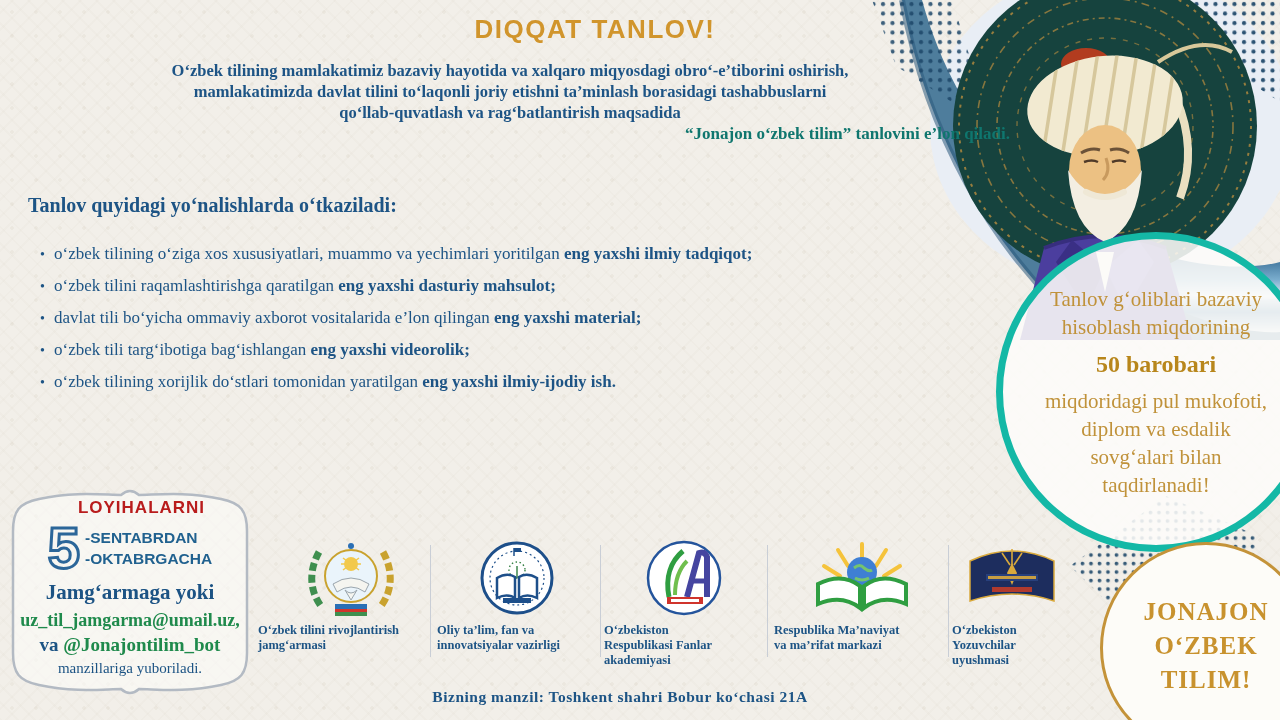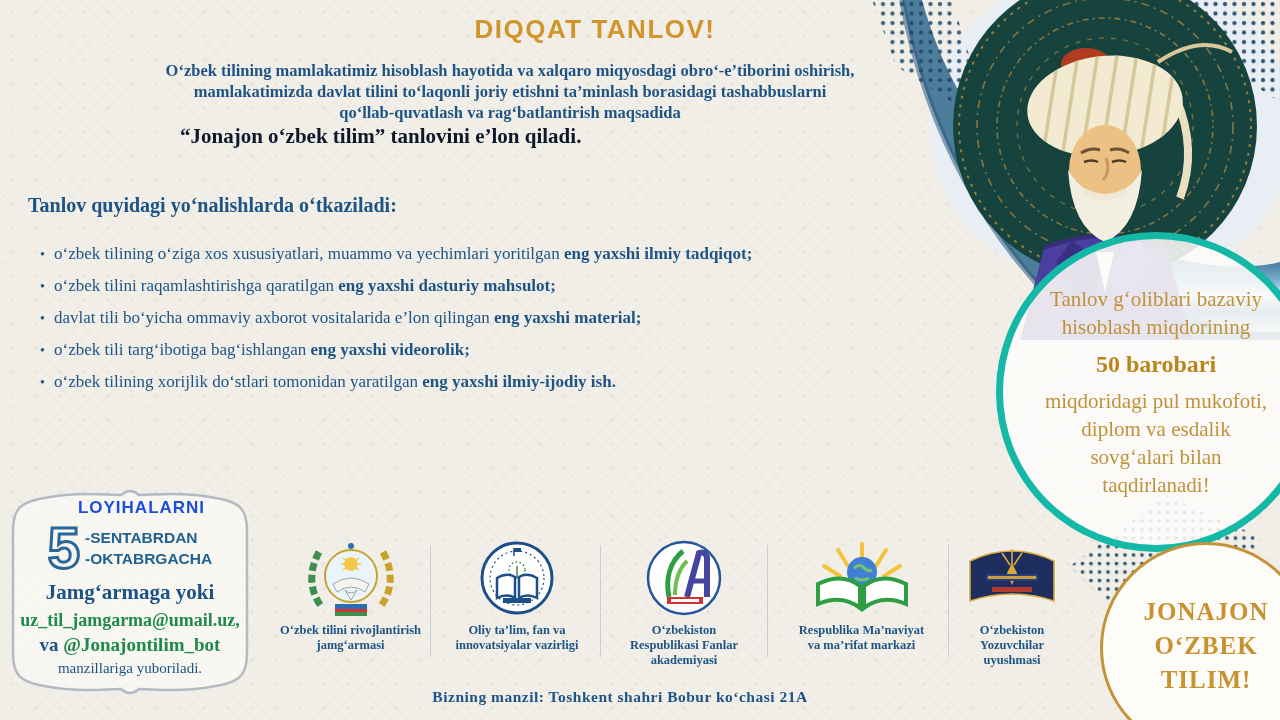--- a/index.html
+++ b/index.html
@@ -26,22 +26,22 @@
   .title{
     position:absolute;left:165px;top:14px;width:860px;text-align:center;z-index:3;
     font-family:"Liberation Sans", sans-serif;font-weight:bold;font-size:26px;
     letter-spacing:1.5px;color:#D1952C;
   }
   .intro{
     position:absolute;left:60px;top:60px;width:900px;text-align:center;z-index:3;
     color:#1D5485;font-weight:bold;font-size:16.5px;line-height:21px;
   }
   .announcement{
-    position:absolute;left:180px;top:124px;width:830px;text-align:left;z-index:3;
-    color:#0f172a;font-weight:bold;font-size:21px;
+    position:absolute;left:180px;top:124px;width:830px;text-align:right;z-index:3;
+    color:#0f766e;font-weight:bold;font-size:17px;
   }
 
   
   .directions-heading{
     position:absolute;left:28px;top:194px;z-index:3;
     color:#1D5485;font-weight:bold;font-size:20px;
   }
   .bullets{position:absolute;left:40px;top:238px;width:900px;z-index:3;}
   .bullet{color:#1D5485;font-size:17px;line-height:31px;white-space:nowrap;}
   .bullet .dot{display:inline-block;width:14px;color:#1D5485;font-size:14px;}
@@ -60,40 +60,40 @@
 
   
   .submission-box{position:absolute;left:5px;top:483px;width:250px;height:218px;z-index:3;}
   .submission-box svg.frame{position:absolute;inset:0;}
   .submission-content{
     position:absolute;inset:0;display:flex;flex-direction:column;align-items:center;
     padding-top:15px;box-sizing:border-box;text-align:center;
   }
   .submission-label{
     font-family:"Liberation Sans", sans-serif;font-weight:bold;font-size:17px;
-    letter-spacing:1px;color:#1d4ed8;margin-left:23px;
+    letter-spacing:1px;color:#b91c1c;margin-left:23px;
   }
   .date-row{display:flex;align-items:center;justify-content:center;margin-top:4px;}
   .big-digit{
     font-family:"Liberation Sans", sans-serif;font-weight:bold;font-size:58px;line-height:52px;
     color:transparent;-webkit-text-stroke:3px #2B6699;
   }
   .date-col{
     text-align:left;margin-left:5px;font-family:"Liberation Sans", sans-serif;
     font-weight:bold;font-size:15.5px;line-height:21px;color:#20618F;
   }
   .recipient{font-weight:bold;font-size:21px;color:#1C5384;margin-top:6px;}
   .email{font-weight:bold;font-size:18px;color:#1F8A4C;margin-top:5px;}
   .va-line{font-weight:bold;font-size:19px;margin-top:3px;}
   .va-line .va{color:#1C5384;}
   .va-line .bot{color:#1F8A4C;}
   .note{font-size:15px;color:#1C5384;margin-top:4px;}
 
   
-  .partner{position:absolute;top:538px;z-index:3;text-align:center;}
+  .partner{position:absolute;top:538px;z-index:3;}
   .partner .logo-wrap{height:80px;display:flex;align-items:center;justify-content:center;}
   .partner-caption{
     margin-top:5px;font-weight:bold;font-size:12.5px;line-height:15px;color:#1D5485;
     white-space:pre-line;
   }
   .divider{position:absolute;top:545px;width:1px;height:112px;background:#C9CED6;z-index:3;}
 
   
   .address{
     position:absolute;left:280px;top:688px;width:680px;text-align:center;z-index:3;
@@ -175,21 +175,21 @@
     <defs>
       <pattern id="ht2" width="8.5" height="8.5" patternUnits="userSpaceOnUse">
         <circle cx="3.5" cy="3.5" r="1.9" fill="#1c4668"></circle>
       </pattern>
     </defs>
     <polygon points="8,74 104,4 196,44 190,96 70,134" fill="url(#ht2)" opacity="0.88"></polygon>
   </svg>
 
   <div class="title">DIQQAT TANLOV!</div>
   <div class="intro">
-    <div>O‘zbek tilining mamlakatimiz hisoblash hayotida va xalqaro miqyosdagi obro‘-e’tiborini oshirish,</div>
+    <div>O‘zbek tilining mamlakatimiz bazaviy hayotida va xalqaro miqyosdagi obro‘-e’tiborini oshirish,</div>
     <div>mamlakatimizda davlat tilini to‘laqonli joriy etishni ta’minlash borasidagi tashabbuslarni</div>
     <div>qo‘llab-quvatlash va rag‘batlantirish maqsadida</div>
   </div>
   <div class="announcement">“Jonajon o‘zbek tilim” tanlovini e’lon qiladi.</div>
 
   <div class="directions-heading">Tanlov quyidagi yo‘nalishlarda o‘tkaziladi:</div>
   <div class="bullets">
     <div class="bullet"><span class="dot">•</span><span>o‘zbek tilining o‘ziga xos xususiyatlari, muammo va yechimlari yoritilgan </span><b>eng yaxshi ilmiy tadqiqot;</b></div>
     <div class="bullet"><span class="dot">•</span><span>o‘zbek tilini raqamlashtirishga qaratilgan </span><b>eng yaxshi dasturiy mahsulot;</b></div>
     <div class="bullet"><span class="dot">•</span><span>davlat tili bo‘yicha ommaviy axborot vositalarida e’lon qilingan </span><b>eng yaxshi material;</b></div>

